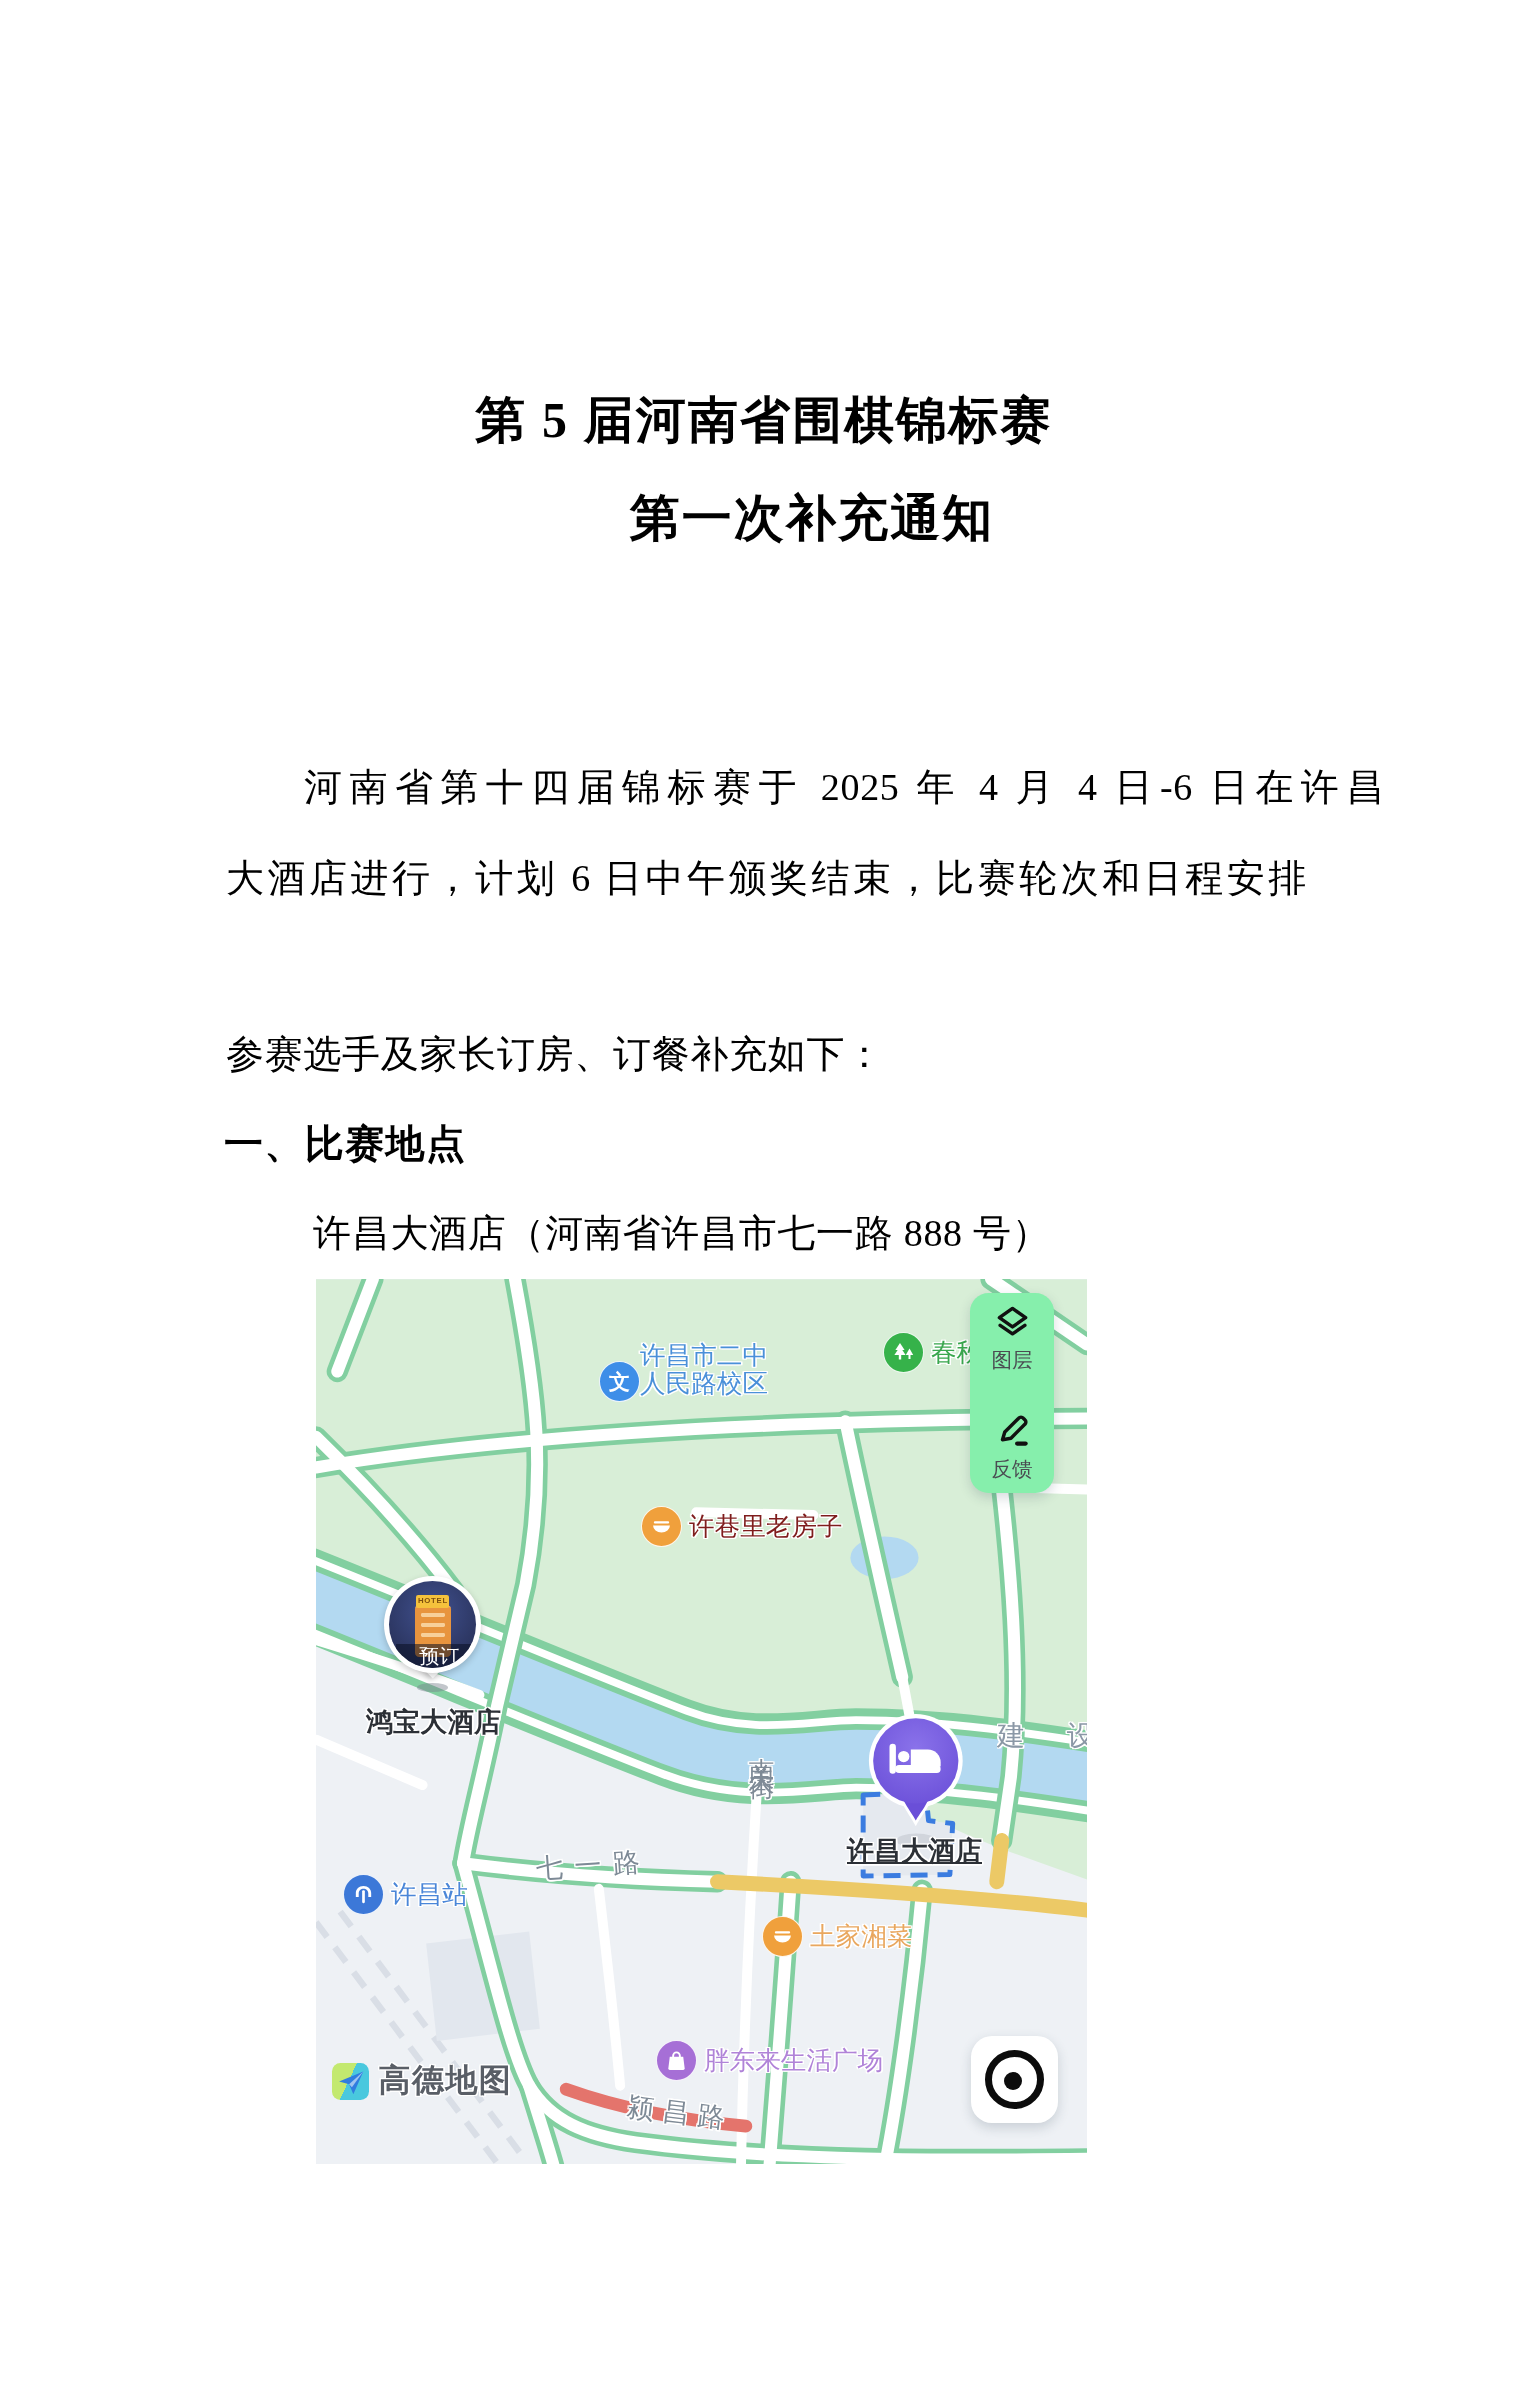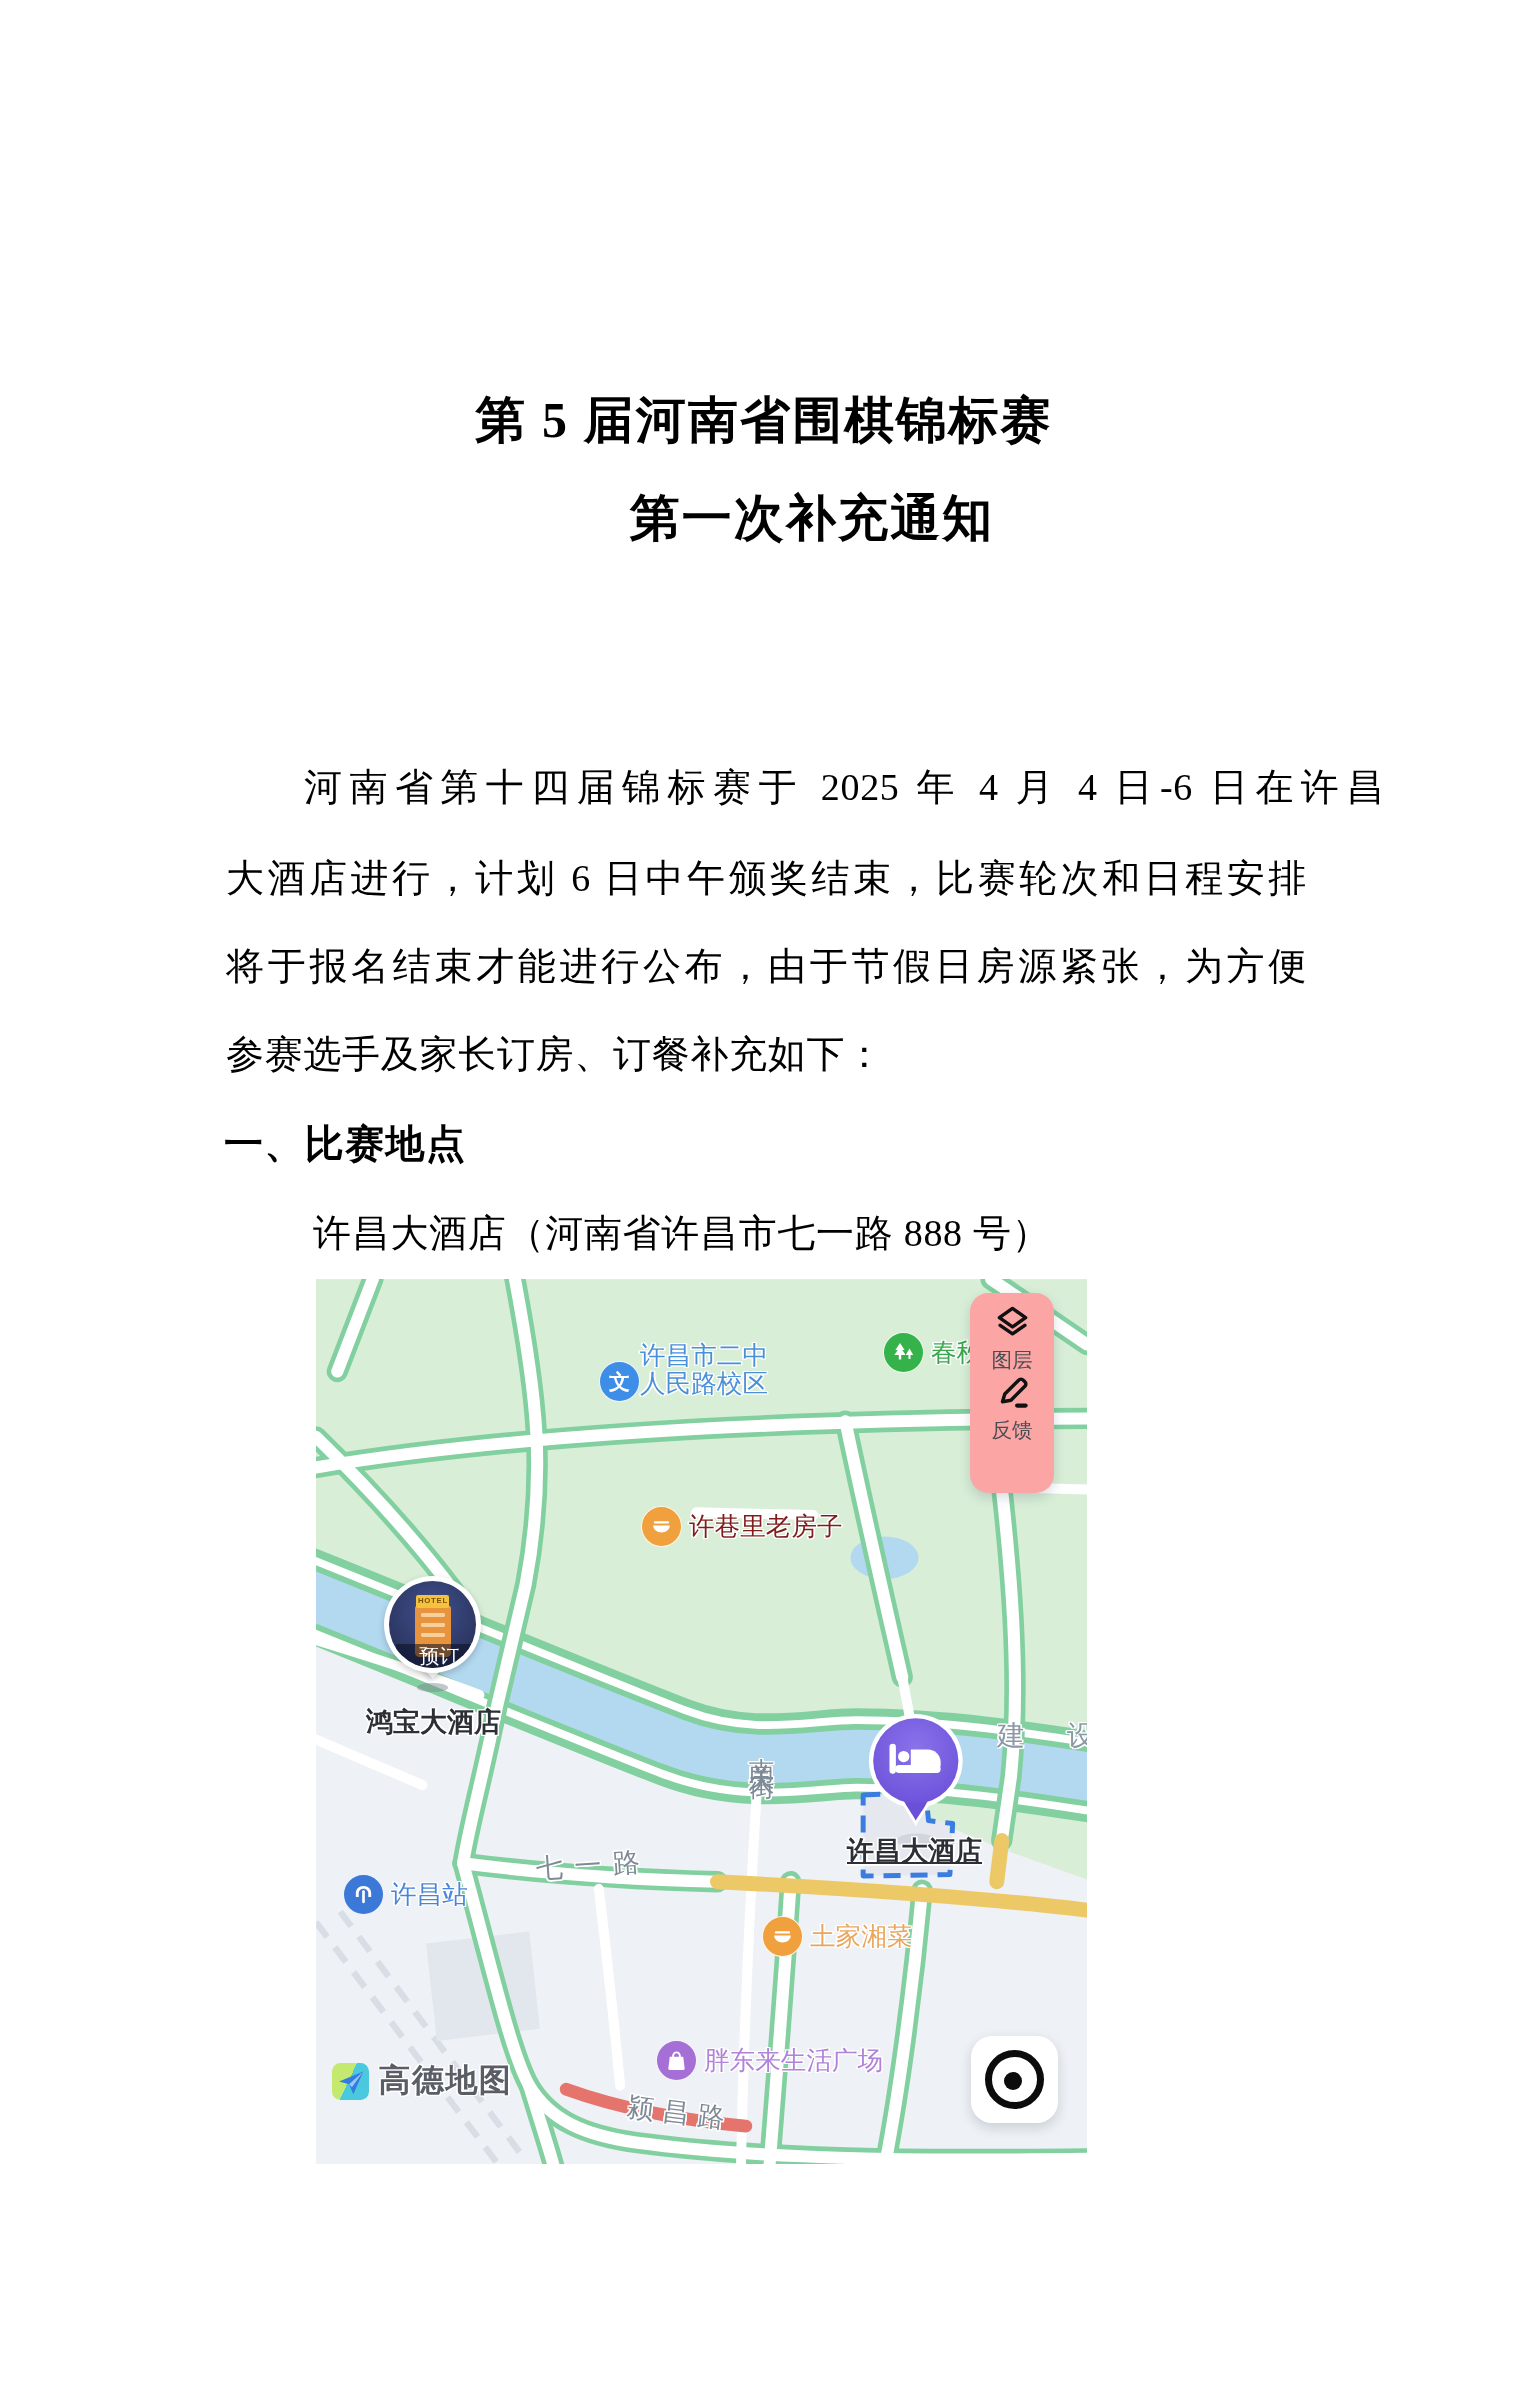--- a/index.html
+++ b/index.html
@@ -44,23 +44,23 @@
               line-height:12.8px;letter-spacing:0.7px;}
   .bpin .badge{position:absolute;left:6.4px;top:63px;width:87px;height:24px;background:rgba(10,14,35,.55);
                color:#fff;font-size:20px;text-align:center;line-height:24px;}
   .bpin .shadow{position:absolute;left:34px;top:107px;width:31px;height:8.5px;border-radius:50%;
                 background:rgba(120,128,140,.45);}
   .pinlabel{position:absolute;z-index:4;font-size:27px;font-weight:600;color:#2c3036;text-align:center;white-space:nowrap;}
   
   .vballoon{position:absolute;left:542px;top:425px;width:117px;height:135px;z-index:4;}
   .vlabel{left:492px;top:554px;width:213px;text-decoration:underline;}
   
-  .panel{position:absolute;left:654px;top:14px;width:84px;height:200px;background:#fca5a5;
+  .panel{position:absolute;left:654px;top:14px;width:84px;height:200px;background:#86efac;
          border-radius:18.5px;box-shadow:0 4.3px 11.4px rgba(40,60,80,.18);z-index:6;
-         display:flex;flex-direction:column;align-items:center;justify-content:flex-start;padding:10px 0;box-sizing:border-box;}
+         display:flex;flex-direction:column;align-items:center;justify-content:space-between;padding:10px 0;box-sizing:border-box;}
   .panel .item{display:flex;flex-direction:column;align-items:center;cursor:pointer;}
   .panel .item span{font-size:20.6px;color:#4a4d52;margin-top:5.7px;}
   .locate{position:absolute;left:655px;top:757px;width:87px;height:87px;background:#fff;
           border-radius:21px;box-shadow:0 4.3px 11.4px rgba(40,60,80,.18);z-index:6;
           display:flex;align-items:center;justify-content:center;}
   .locate .ring{width:45px;height:45px;border:7.8px solid #0c0c0c;border-radius:50%;
                 display:flex;align-items:center;justify-content:center;}
   .locate .dot{width:18.5px;height:18.5px;background:#0c0c0c;border-radius:50%;margin-top:2.8px;margin-right:2.8px;}
   .glogo{position:absolute;left:15.6px;top:780px;z-index:6;display:flex;align-items:center;}
   .glogo .ic{width:37px;height:37px;border-radius:8.5px;flex:none;position:relative;overflow:hidden;
@@ -71,21 +71,20 @@
 </head>
 <body>
 
 <div class="page">
 
   <div class="title t1">第 5 届河南省围棋锦标赛</div>
   <div class="title t2">第一次补充通知</div>
 
   <div class="bodyline just indent" style="top:762px;">河南省第十四届锦标赛于 2025 年 4 月 4 日-6 日在许昌</div>
   <div class="bodyline just" style="top:853px;font-family:Liberation Serif, serif;">大酒店进行，计划 6 日中午颁奖结束，比赛轮次和日程安排</div>
-  <div class="bodyline just" style="top:941px;">将于报名结束才能进行公布，由于节假日房源紧张，为方便</div>
   <div class="bodyline" style="top:1029px;">参赛选手及家长订房、订餐补充如下：</div>
 
   <div class="heading">一、比赛地点</div>
   <div class="venue">许昌大酒店（河南省许昌市七一路 888 号）</div>
 
   <div class="map">
 
     <svg class="terrain" width="771" height="885" viewBox="0 0 1085 1245">
 
       <path d="M0,0 H1085 V845 L960,800 C850,755 765,712 755,705 C620,712 560,695 505,652 C380,602 150,520 0,437 Z" fill="#d8eed7"></path>

